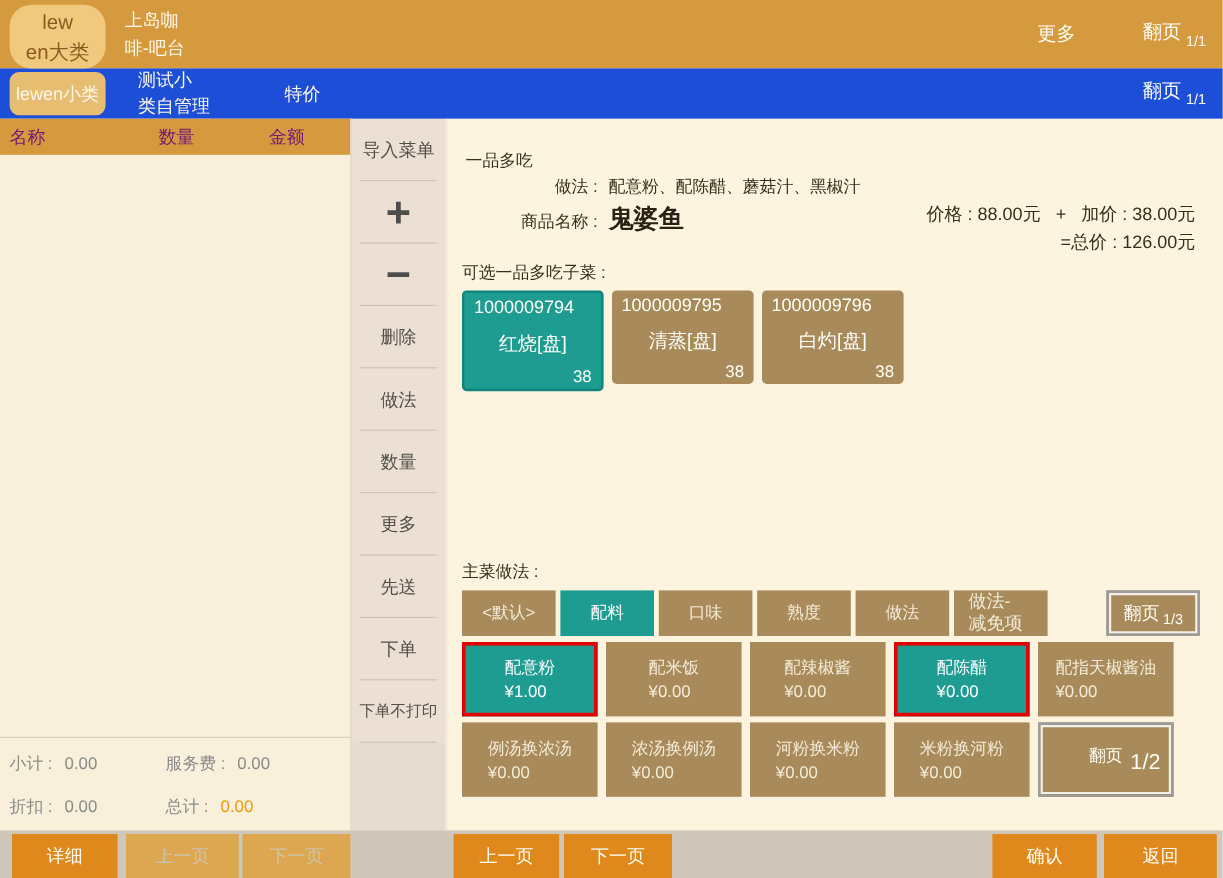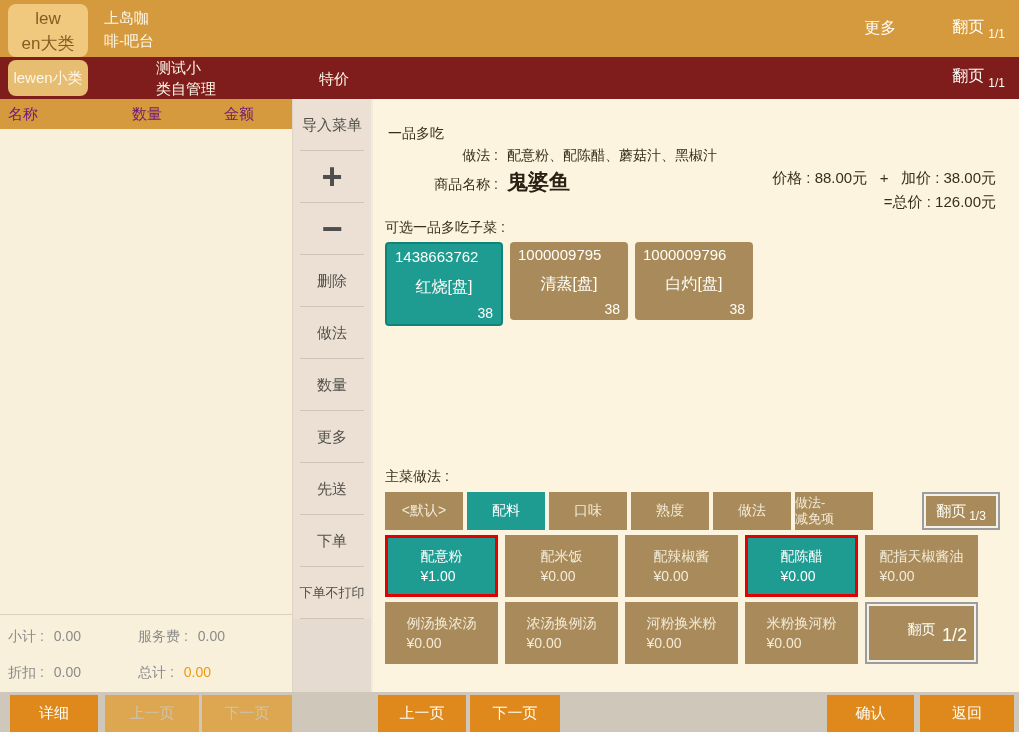--- a/index.html
+++ b/index.html
@@ -3,29 +3,29 @@
 <meta charset="utf-8">
 <style>
   * { margin:0; padding:0; box-sizing:border-box; }
   html,body { width:1019px; height:732px; overflow:hidden; }
   body { font-family:"Liberation Sans", sans-serif; font-size:15px; position:relative; background:#FCF4DF; }
   .ml { white-space:pre-line; }
   .pre { white-space:pre; }
 
   
   .topbar { height:57px; background:#D5993E; display:flex; align-items:flex-start; padding-left:8px; }
-  .tab-big { width:80px; height:53px; margin-top:4px; background:#F0C87E; border-radius:8px;
+  .tab-big { width:80px; height:53px; margin-top:4px; background:#F0C87E; border-radius:18px;
              color:#8A5B20; font-size:17px; line-height:1.45; text-align:center; padding-top:3px; cursor:pointer; }
   .store-name { margin-left:16px; margin-top:6px; color:#FDF7E7; font-size:15px; line-height:1.55; }
   .topbar-right { margin-left:auto; display:flex; align-items:center; gap:56px; padding-right:14px; height:57px; }
   .more-btn { color:#FFFDF5; font-size:16px; cursor:pointer; }
   .pager-inline { color:#FFFDF5; font-size:16px; display:flex; align-items:flex-start; cursor:pointer; }
   .pager-inline .frac { font-size:12px; margin-left:4px; margin-top:10px; }
 
-  .subbar { height:42px; background:#7f1d1d; display:flex; align-items:center; padding-left:8px;gap:41px; }
+  .subbar { height:42px; background:#1d4ed8; display:flex; align-items:center; padding-left:8px; }
   .tab-small { width:80px; height:36px; background:#E7BD72; border-radius:8px; color:#FDF7E7;
                display:flex; align-items:center; justify-content:center; font-size:15px; cursor:pointer; }
   .sub-item { color:#FDF7E7; font-size:15px; margin-left:27px; line-height:1.4; cursor:pointer; }
   .sub-item.second { margin-left:62px; }
   .subbar-right { margin-left:auto; padding-right:14px; display:flex; align-items:center; height:42px; }
 
   
   .content { display:flex; height:593px; }
 
   
@@ -69,21 +69,21 @@
   .subdish.selected { background:#1E9C92; height:84px; border:2px solid #0F8478; }
   .subdish .code { position:absolute; top:4px; left:8px; font-size:15px; }
   .subdish .sname { font-size:16px; margin-top:6px; }
   .subdish .sprice { position:absolute; bottom:3px; right:8px; font-size:14px; }
 
   .method-label { margin-top:142px; font-size:14px; color:#3A2E1B; height:18px; }
   .tabs-row { display:flex; gap:4px; margin-top:6px; height:38px; align-items:stretch; }
   .mtab { width:78px; background:#A98B5B; color:#F3EBD7; display:flex; align-items:center; justify-content:center;
           font-size:14px; cursor:pointer; }
   .mtab.active { background:#1E9C92; color:#FFFFFF; }
-  .mtab.two-line { font-size:13px; line-height:1.2; justify-content:flex-start; padding-left:0; text-align:left; }
+  .mtab.two-line { font-size:15px; line-height:1.2; justify-content:flex-start; padding-left:12px; text-align:left; }
   .pager-btn { background:#A98B5B; color:#FFFDF5; border:2px solid #9C9C9C; box-shadow:inset 0 0 0 2px #F2F1EC;
                cursor:pointer; position:relative; }
   .tabs-pager { margin-left:auto; margin-right:19px; width:78px; display:flex; align-items:center; justify-content:center; }
   .tabs-pager .frac { font-size:12px; margin-left:3px; margin-top:9px; }
 
   .options-grid { display:grid; grid-template-columns:repeat(5,113px); grid-auto-rows:62px; gap:5px 7px; margin-top:5px; }
   .opt { background:#A98B5B; color:#F3EBD7; display:flex; align-items:center; justify-content:center; cursor:pointer; }
   .opt .opt-inner { text-align:left; font-size:14px; line-height:1.45; }
   .opt.selected { background:#1E9C92; color:#FFFFFF; border:3px solid #E30000; }
   .opt-pager { display:flex; align-items:center; justify-content:center; }
@@ -194,21 +194,21 @@
         </div>
         <div class="prod-right">
           <div class="price-line pre">价格 : 88.00元   +   加价 : 38.00元</div>
           <div class="total-line">=总价 : 126.00元</div>
         </div>
       </div>
 
       <div class="subdish-label">可选一品多吃子菜 :</div>
       <div class="subdish-row">
         <div class="subdish selected">
-          <span class="code">1438663762</span>
+          <span class="code">1000009794</span>
           <span class="sname">红烧[盘]</span>
           <span class="sprice">38</span>
         </div>
         <div class="subdish">
           <span class="code">1000009795</span>
           <span class="sname">清蒸[盘]</span>
           <span class="sprice">38</span>
         </div>
         <div class="subdish">
           <span class="code">1000009796</span>

